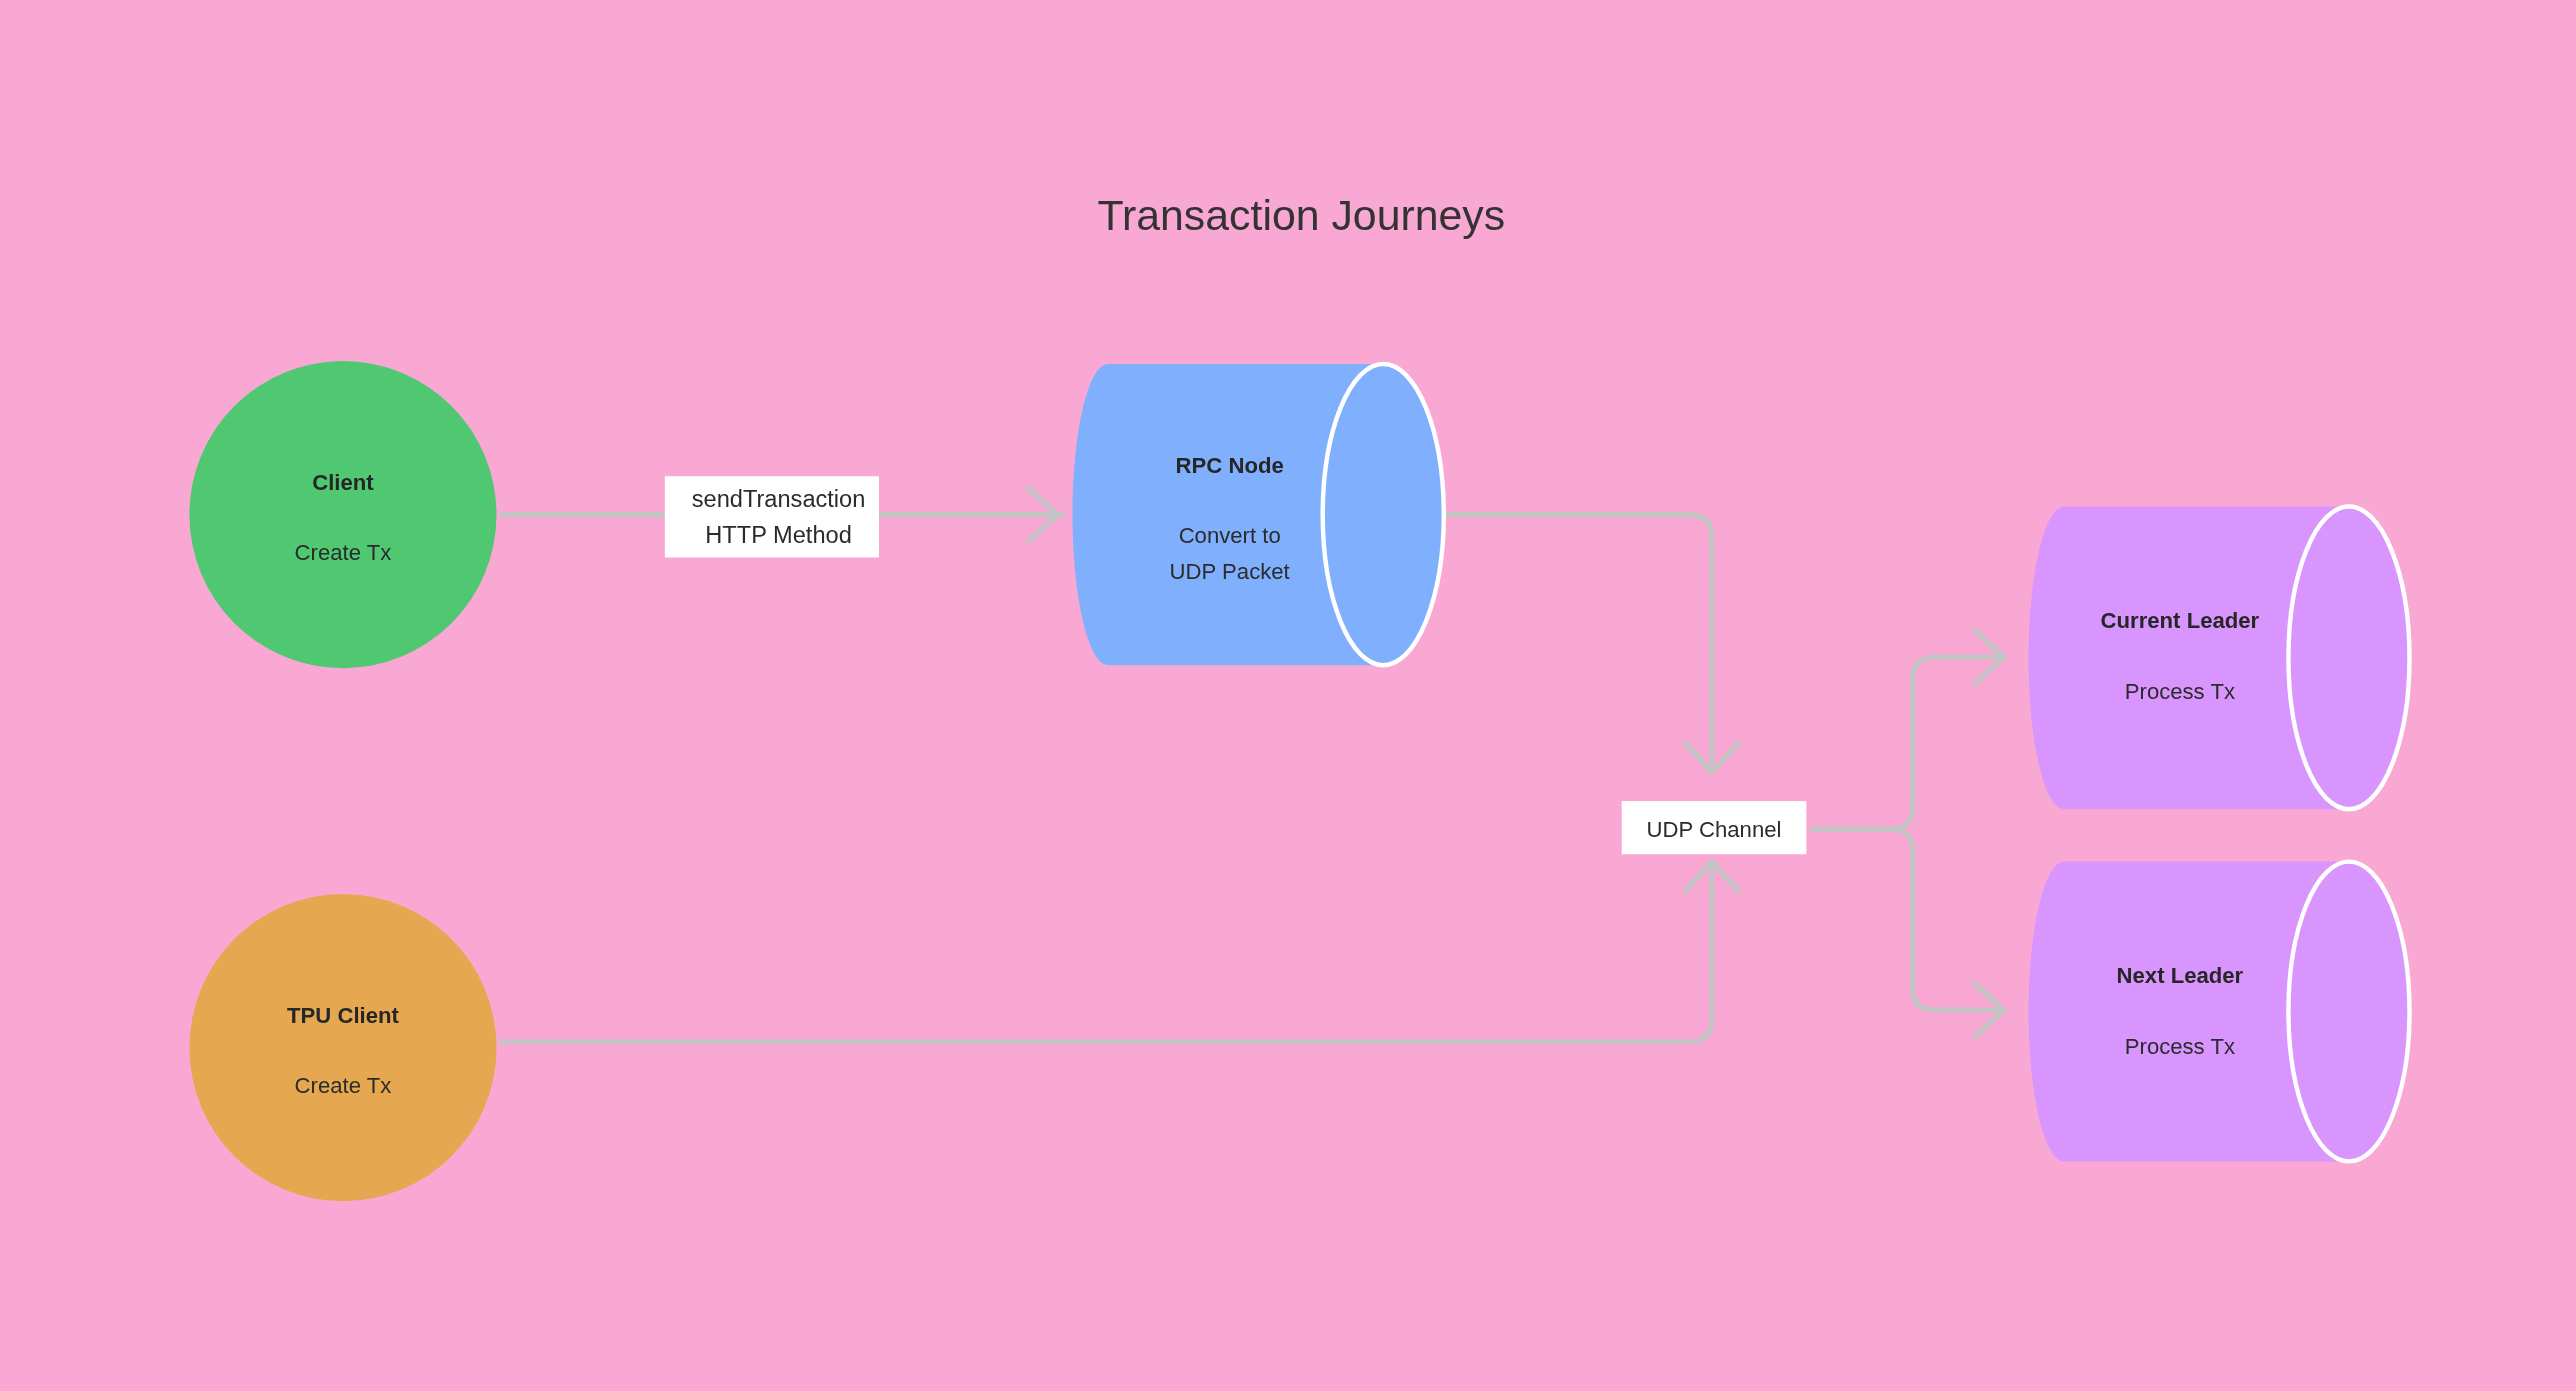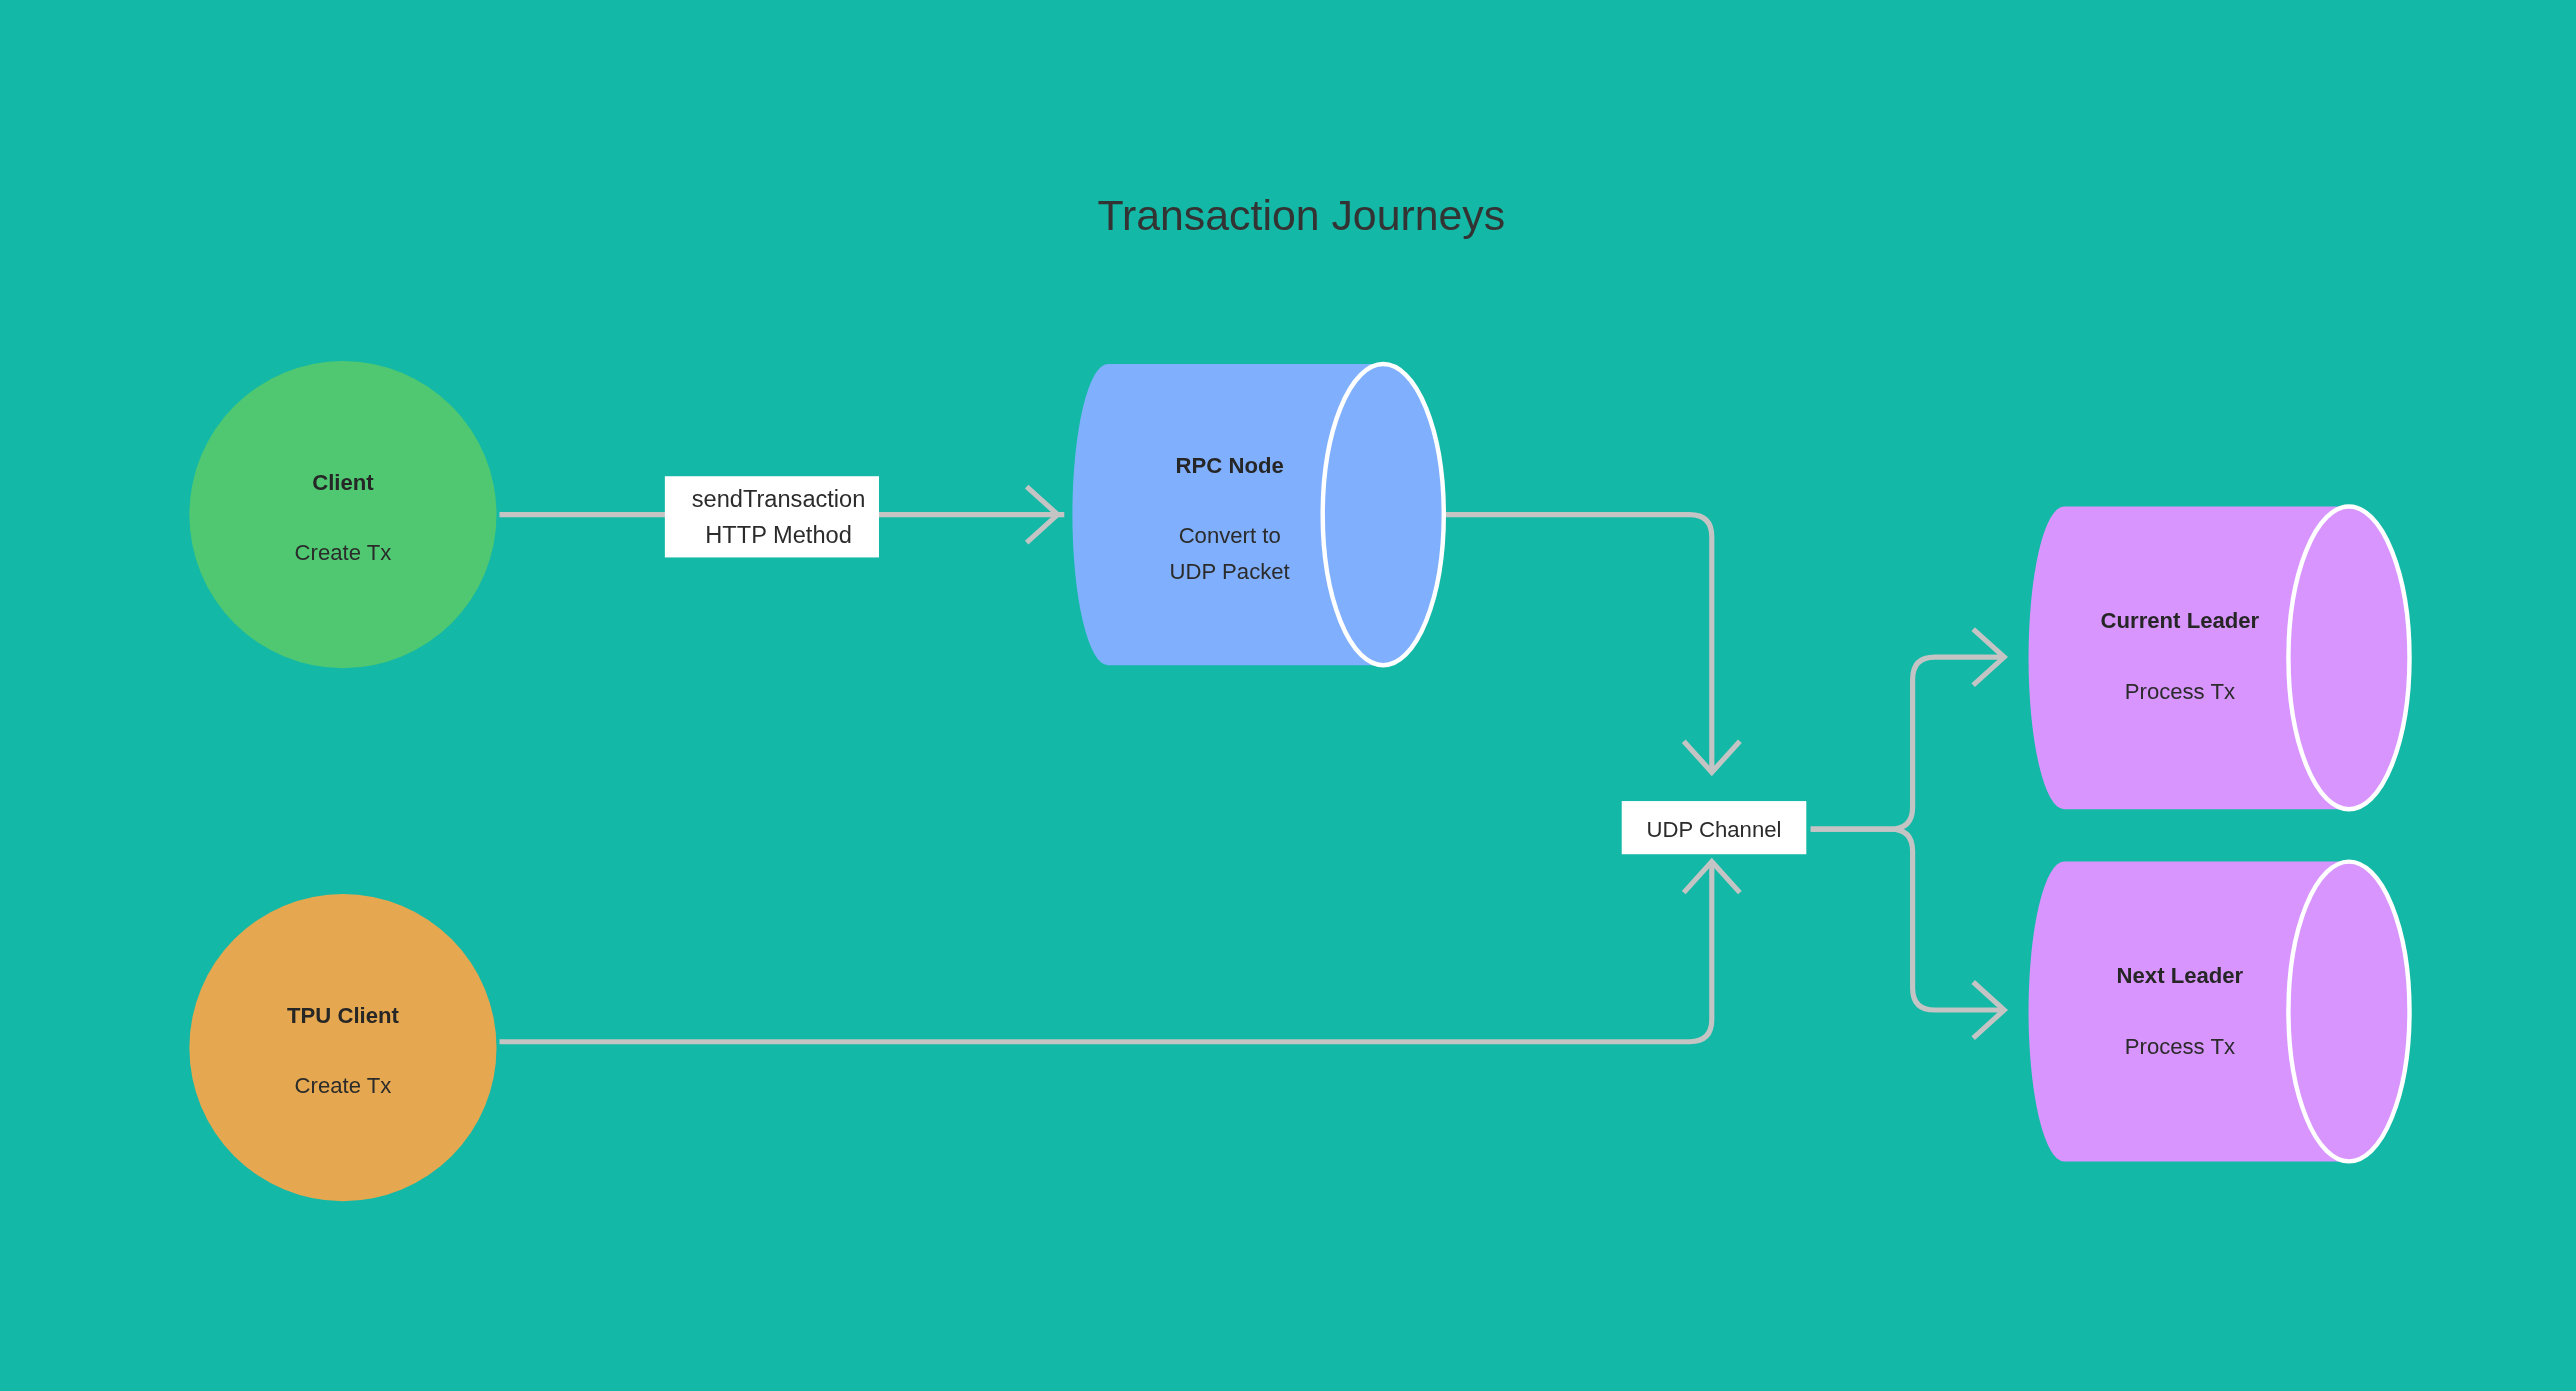--- a/index.html
+++ b/index.html
@@ -10,21 +10,21 @@
   body {
     width: 2576px;
     height: 1391px;
     overflow: hidden;
     font-family: "Liberation Sans", sans-serif;
   }
   #stage {
     position: relative;
     width: 2576px;
     height: 1391px;
-    background: #14b8a6;
+    background: #f9a8d4;
   }
   #diagram-svg {
     position: absolute;
     left: 0;
     top: 0;
     width: 2576px;
     height: 1391px;
   }
   .diagram-title {
     font-size: 58px;

